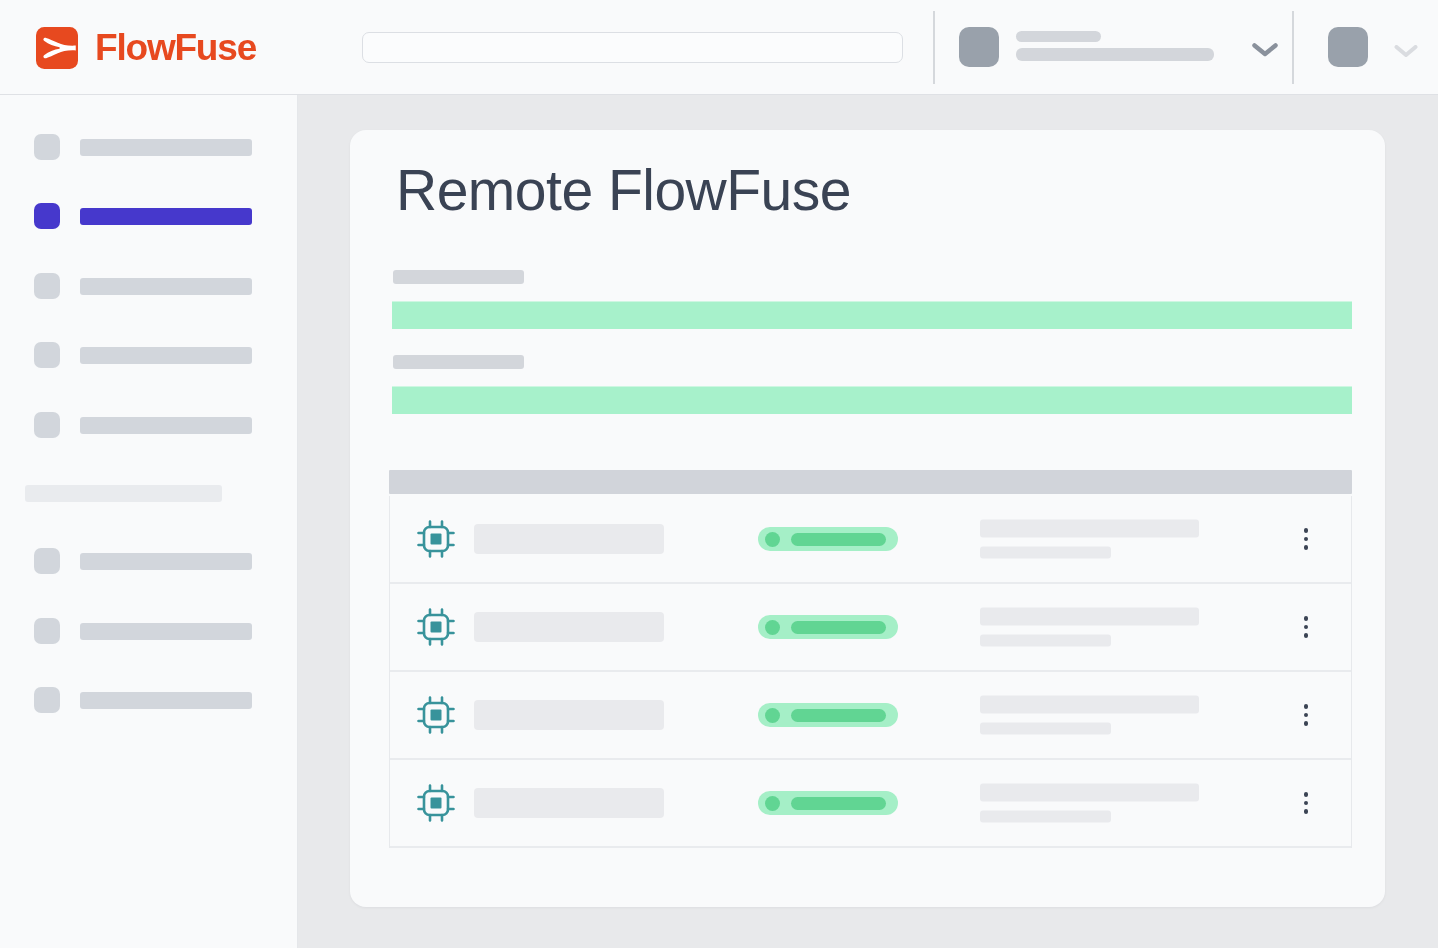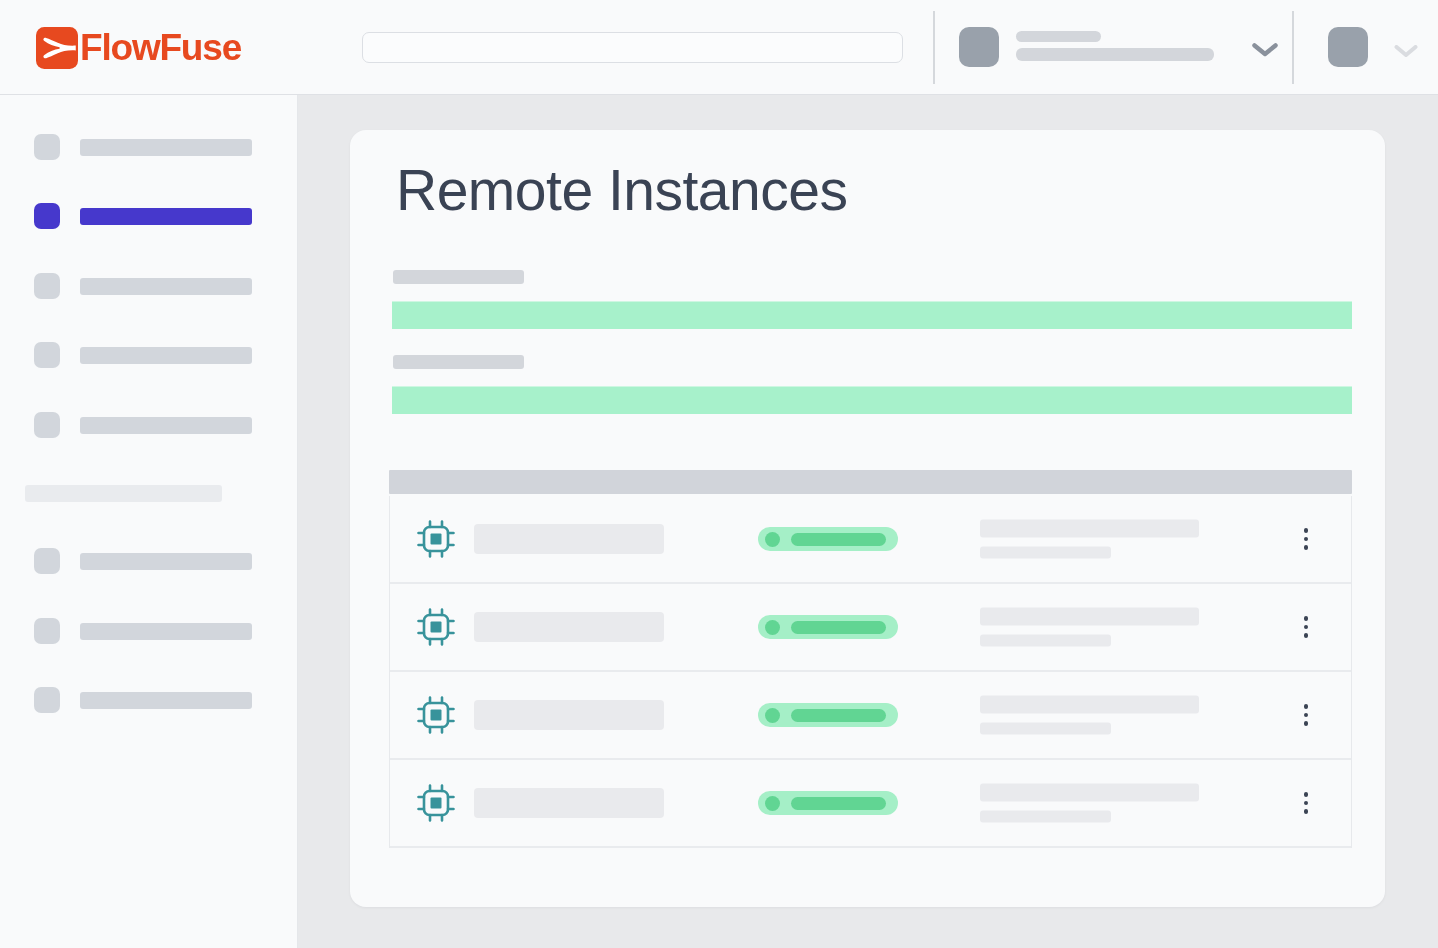--- a/index.html
+++ b/index.html
@@ -9,21 +9,21 @@
     --green-light:#A7F1CB; --green-dark:#61D593; --table-header:#D1D4DA;
     --text-dark:#3A4354; --icon-gray:#99A1AB; --chevron-dark:#8A919C; --chevron-light:#DADCE0;
   }
   *{box-sizing:border-box;margin:0;padding:0}
   html,body{width:1438px;height:948px;overflow:hidden}
   body{background:var(--page-bg);font-family:"Liberation Sans",sans-serif;position:relative}
 
   
   .hdr{position:absolute;left:0;top:0;width:1438px;height:95px;background:var(--panel-bg);
        border-bottom:1px solid #DFE1E5;z-index:3}
-  .logo{position:absolute;left:36px;top:0;height:95px;display:flex;align-items:center;gap:2px;cursor:pointer}
+  .logo{position:absolute;left:36px;top:0;height:95px;display:flex;align-items:center;gap:17px;cursor:pointer}
   .brand{font-size:37px;font-weight:bold;letter-spacing:-1.2px;color:var(--brand-orange)}
   .search{position:absolute;left:362px;top:32px;width:541px;height:31px;border:1px solid #DCDFE4;
           border-radius:7px;background:#FBFCFD;outline:none;padding:0 12px;font-size:14px;color:#4b5563}
   .hdr-divider{position:absolute;top:11px;width:2px;height:73px;background:#D5D8DC}
   .d1{left:933px}.d2{left:1292px}
   .avatar{position:absolute;top:27px;width:40px;height:40px;border-radius:10px;background:var(--icon-gray);cursor:pointer}
   .a1{left:959px}.a2{left:1328px}
   .hbar{position:absolute;background:#D3D6DB;border-radius:6px}
   .hb1{left:1016px;top:31px;width:85px;height:11px}
   .hb2{left:1016px;top:48px;width:198px;height:13px}
@@ -140,21 +140,21 @@
         </div>
         <div class="side-row">
           <span class="s-icon"></span>
           <span class="s-bar"></span>
         </div>
       </div>
   </nav>
 
   <main class="main">
     <section class="card">
-      <h1 class="title">Remote Instances</h1>
+      <h1 class="title">Remote FlowFuse</h1>
 
       <div class="f-label l1"></div>
       <div class="g-bar g1"></div>
       <div class="f-label l2"></div>
       <div class="g-bar g2"></div>
 
       <div class="table">
         <div class="t-head"></div>
         <div class="t-body" id="t-body">
   <div class="t-row">

